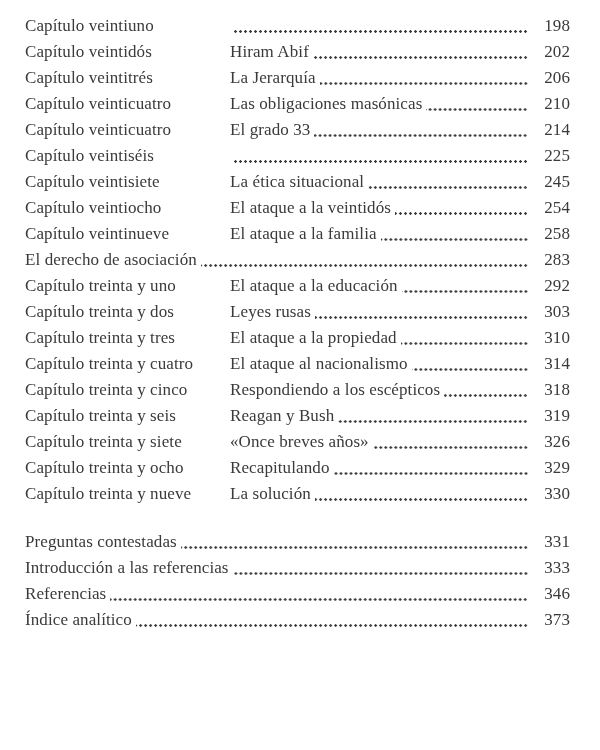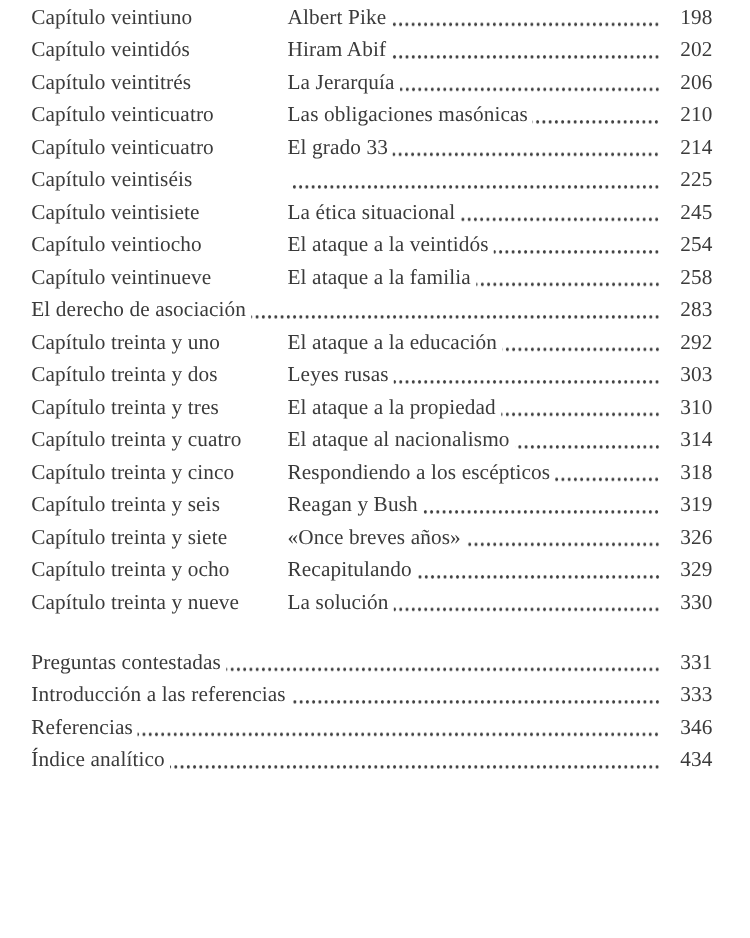--- a/index.html
+++ b/index.html
@@ -11,21 +11,21 @@
     width: 600px;
     height: 750px;
     overflow: hidden;
     font-family: "Liberation Serif", "DejaVu Serif", serif;
     color: #3a3a3a;
   }
   .page {
     box-sizing: border-box;
     width: 600px;
     height: 750px;
-    padding: 1px 30px 0 25px;
+    padding: 13px 30px 0 25px;
     background: #ffffff;
   }
   .row {
     display: flex;
     align-items: stretch;
     line-height: 26px;
     font-size: 17px;
     letter-spacing: 0.1px;
     white-space: nowrap;
   }
@@ -56,21 +56,20 @@
   }
 </style>
 </head>
 <body>
 
 <div class="page">
 
   <div>
     <div class="row">
       <span class="col-chapter">Capítulo veintiuno</span>
-      <span class="col-title">Albert Pike</span>
       <span class="leader"></span>
       <span class="col-page">198</span>
     </div>
     <div class="row">
       <span class="col-chapter">Capítulo veintidós</span>
       <span class="col-title">Hiram Abif</span>
       <span class="leader"></span>
       <span class="col-page">202</span>
     </div>
     <div class="row">
@@ -189,17 +188,17 @@
       <span class="col-page">333</span>
     </div>
     <div class="row">
       <span class="col-title">Referencias</span>
       <span class="leader"></span>
       <span class="col-page">346</span>
     </div>
     <div class="row">
       <span class="col-title">Índice analítico</span>
       <span class="leader"></span>
-      <span class="col-page">434</span>
+      <span class="col-page">373</span>
     </div>
   </div>
 
 </div>
 
 </body></html>

